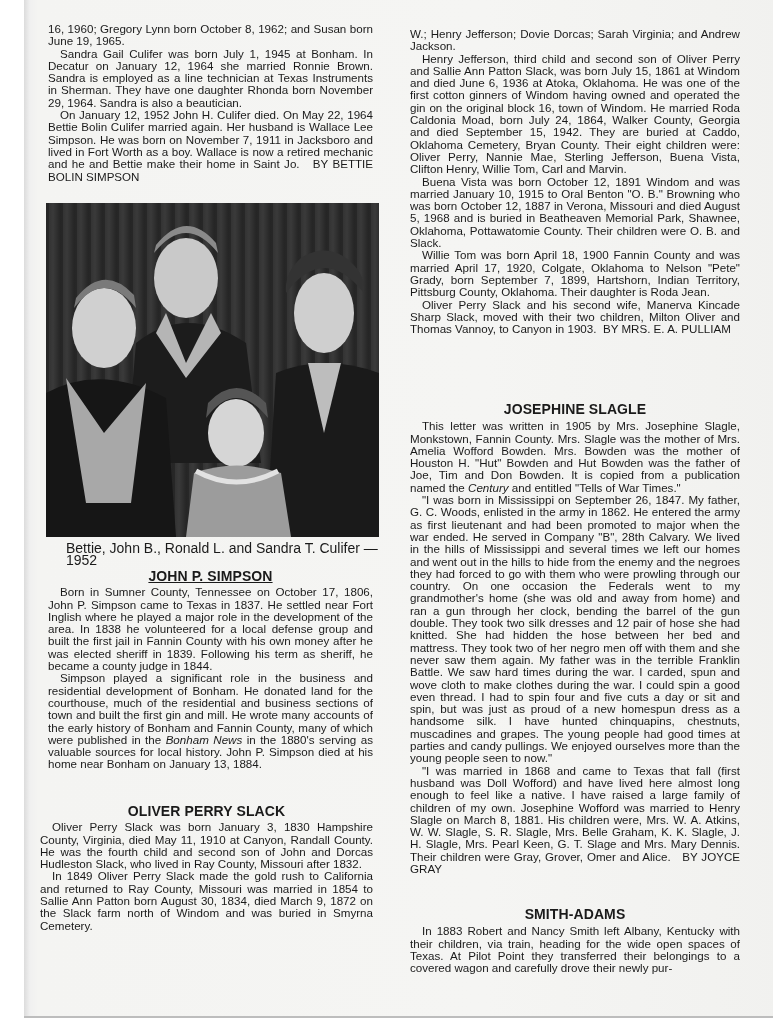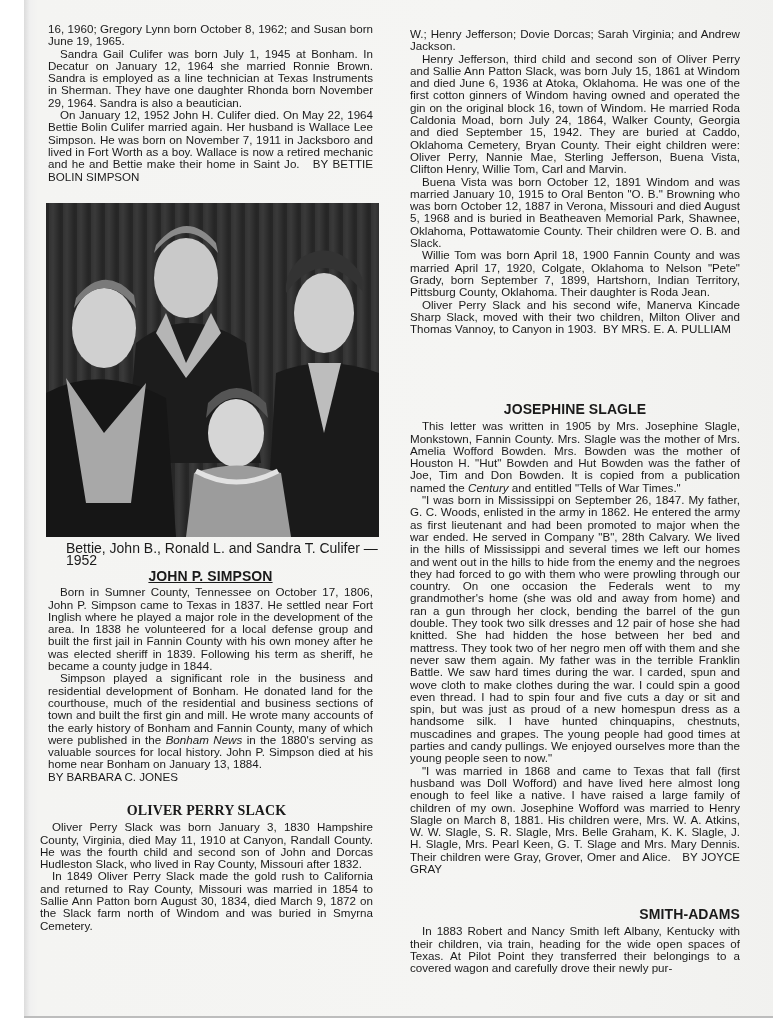--- a/index.html
+++ b/index.html
@@ -96,43 +96,42 @@
       <path d="M148 270 Q190 255 235 270 L245 334 L140 334 Z" fill="#9c9c9c"></path>
       <path d="M150 268 Q190 290 232 268" stroke="#e2e2e2" stroke-width="5" fill="none"></path>
     </svg>
   </div>
   <div class="caption">Bettie, John B., Ronald L. and Sandra T. Culifer — 1952</div>
 
   <div class="col sec" style="left:24px; top:570px; width:325px;">
     <h2 style="margin-bottom:4px;text-decoration:underline;">JOHN P. SIMPSON</h2>
     <p>Born in Sumner County, Tennessee on October 17, 1806, John P. Simpson came to Texas in 1837. He settled near Fort Inglish where he played a major role in the development of the area. In 1838 he volunteered for a local defense group and built the first jail in Fannin County with his own money after he was elected sheriff in 1839. Following his term as sheriff, he became a county judge in 1844.</p>
     <p><span>Simpson played a significant role in the business and residential development of Bonham. He donated land for the courthouse, much of the residential and business sections of town and built the first gin and mill. He wrote many accounts of the early history of Bonham and Fannin County, many of which were published in the </span><i>Bonham News</i><span> in the 1880's serving as valuable sources for local history. John P. Simpson died at his home near Bonham on January 13, 1884.</span></p>
-    <p class="noindent">BY BARBARA C. JONES</p>
   </div>
 
   <div class="col sec" style="left:16px; top:805px; width:333px;">
-    <h2 style="margin-bottom:4px;font-family:Liberation Serif, serif;">OLIVER PERRY SLACK</h2>
+    <h2 style="margin-bottom:4px;">OLIVER PERRY SLACK</h2>
     <p>Oliver Perry Slack was born January 3, 1830 Hampshire County, Virginia, died May 11, 1910 at Canyon, Randall County. He was the fourth child and second son of John and Dorcas Hudleston Slack, who lived in Ray County, Missouri after 1832.</p>
     <p>In 1849 Oliver Perry Slack made the gold rush to California and returned to Ray County, Missouri was married in 1854 to Sallie Ann Patton born August 30, 1834, died March 9, 1872 on the Slack farm north of Windom and was buried in Smyrna Cemetery.</p>
   </div>
 
   <div class="col col-right">
     <p class="noindent">W.; Henry Jefferson; Dovie Dorcas; Sarah Virginia; and Andrew Jackson.</p>
     <p>Henry Jefferson, third child and second son of Oliver Perry and Sallie Ann Patton Slack, was born July 15, 1861 at Windom and died June 6, 1936 at Atoka, Oklahoma. He was one of the first cotton ginners of Windom having owned and operated the gin on the original block 16, town of Windom. He married Roda Caldonia Moad, born July 24, 1864, Walker County, Georgia and died September 15, 1942. They are buried at Caddo, Oklahoma Cemetery, Bryan County. Their eight children were: Oliver Perry, Nannie Mae, Sterling Jefferson, Buena Vista, Clifton Henry, Willie Tom, Carl and Marvin.</p>
     <p>Buena Vista was born October 12, 1891 Windom and was married January 10, 1915 to Oral Benton "O. B." Browning who was born October 12, 1887 in Verona, Missouri and died August 5, 1968 and is buried in Beatheaven Memorial Park, Shawnee, Oklahoma, Pottawatomie County. Their children were O. B. and Slack.</p>
     <p>Willie Tom was born April 18, 1900 Fannin County and was married April 17, 1920, Colgate, Oklahoma to Nelson "Pete" Grady, born September 7, 1899, Hartshorn, Indian Territory, Pittsburg County, Oklahoma. Their daughter is Roda Jean.</p>
     <p class="byline">Oliver Perry Slack and his second wife, Manerva Kincade Sharp Slack, moved with their two children, Milton Oliver and Thomas Vannoy, to Canyon in 1903.  BY MRS. E. A. PULLIAM</p>
   </div>
 
   <div class="col sec" style="left:386px; top:403px; width:330px;">
     <h2 style="margin-bottom:5px;">JOSEPHINE SLAGLE</h2>
     <p><span>This letter was written in 1905 by Mrs. Josephine Slagle, Monkstown, Fannin County. Mrs. Slagle was the mother of Mrs. Amelia Wofford Bowden. Mrs. Bowden was the mother of Houston H. "Hut" Bowden and Hut Bowden was the father of Joe, Tim and Don Bowden. It is copied from a publication named the </span><i>Century</i><span> and entitled "Tells of War Times."</span></p>
     <p>"I was born in Mississippi on September 26, 1847. My father, G. C. Woods, enlisted in the army in 1862. He entered the army as first lieutenant and had been promoted to major when the war ended. He served in Company "B", 28th Calvary. We lived in the hills of Mississippi and several times we left our homes and went out in the hills to hide from the enemy and the negroes they had forced to go with them who were prowling through our country. On one occasion the Federals went to my grandmother's home (she was old and away from home) and ran a gun through her clock, bending the barrel of the gun double. They took two silk dresses and 12 pair of hose she had knitted. She had hidden the hose between her bed and mattress. They took two of her negro men off with them and she never saw them again. My father was in the terrible Franklin Battle. We saw hard times during the war. I carded, spun and wove cloth to make clothes during the war. I could spin a good even thread. I had to spin four and five cuts a day or sit and spin, but was just as proud of a new homespun dress as a handsome silk. I have hunted chinquapins, chestnuts, muscadines and grapes. The young people had good times at parties and candy pullings. We enjoyed ourselves more than the young people seen to now."</p>
     <p class="byline">"I was married in 1868 and came to Texas that fall (first husband was Doll Wofford) and have lived here almost long enough to feel like a native. I have raised a large family of children of my own. Josephine Wofford was married to Henry Slagle on March 8, 1881. His children were, Mrs. W. A. Atkins, W. W. Slagle, S. R. Slagle, Mrs. Belle Graham, K. K. Slagle, J. H. Slagle, Mrs. Pearl Keen, G. T. Slage and Mrs. Mary Dennis. Their children were Gray, Grover, Omer and Alice.   BY JOYCE GRAY</p>
   </div>
 
   <div class="col sec" style="left:386px; top:908px; width:330px;">
-    <h2 style="margin-bottom:5px;text-align:right;">SMITH-ADAMS</h2>
+    <h2 style="margin-bottom:5px;">SMITH-ADAMS</h2>
     <p>In 1883 Robert and Nancy Smith left Albany, Kentucky with their children, via train, heading for the wide open spaces of Texas. At Pilot Point they transferred their belongings to a covered wagon and carefully drove their newly pur-</p>
   </div>
 
   <div class="page-num">329</div>
 </div>
 
 </body></html>

